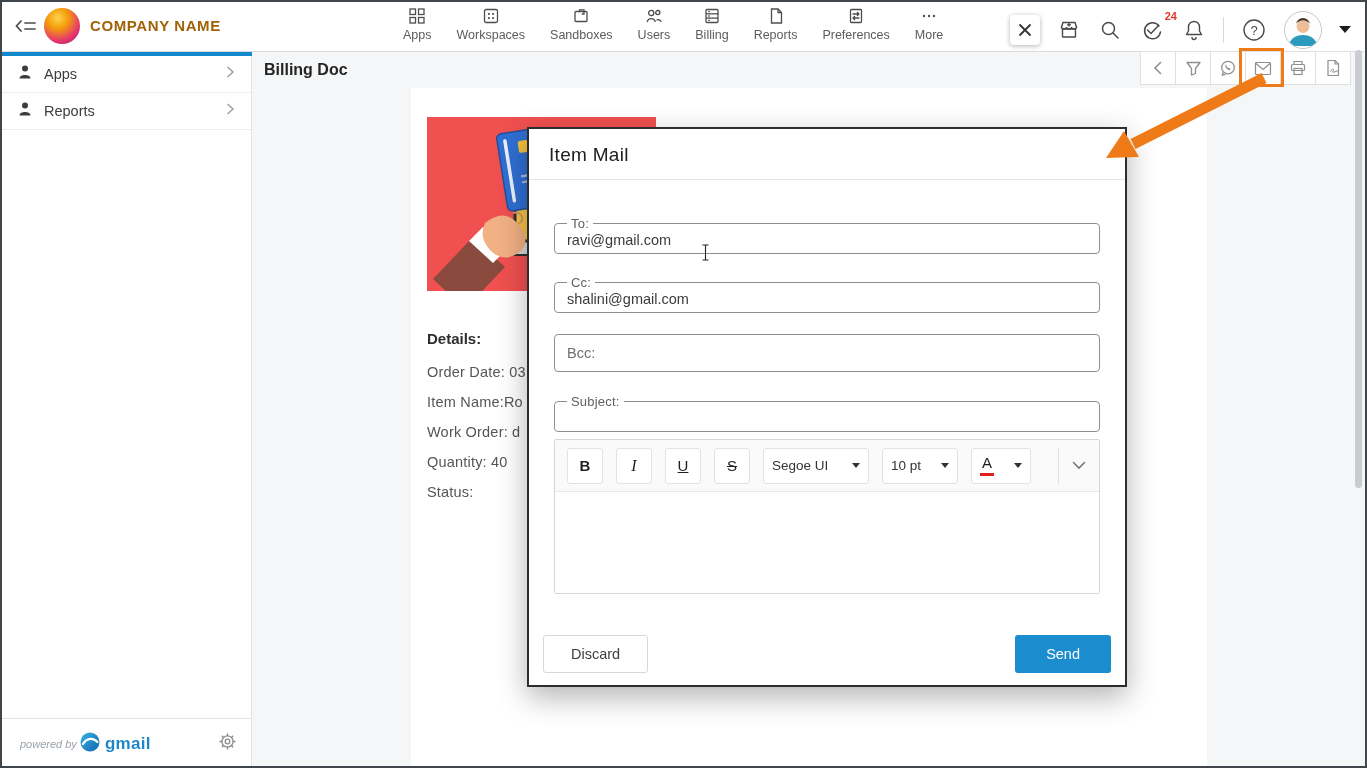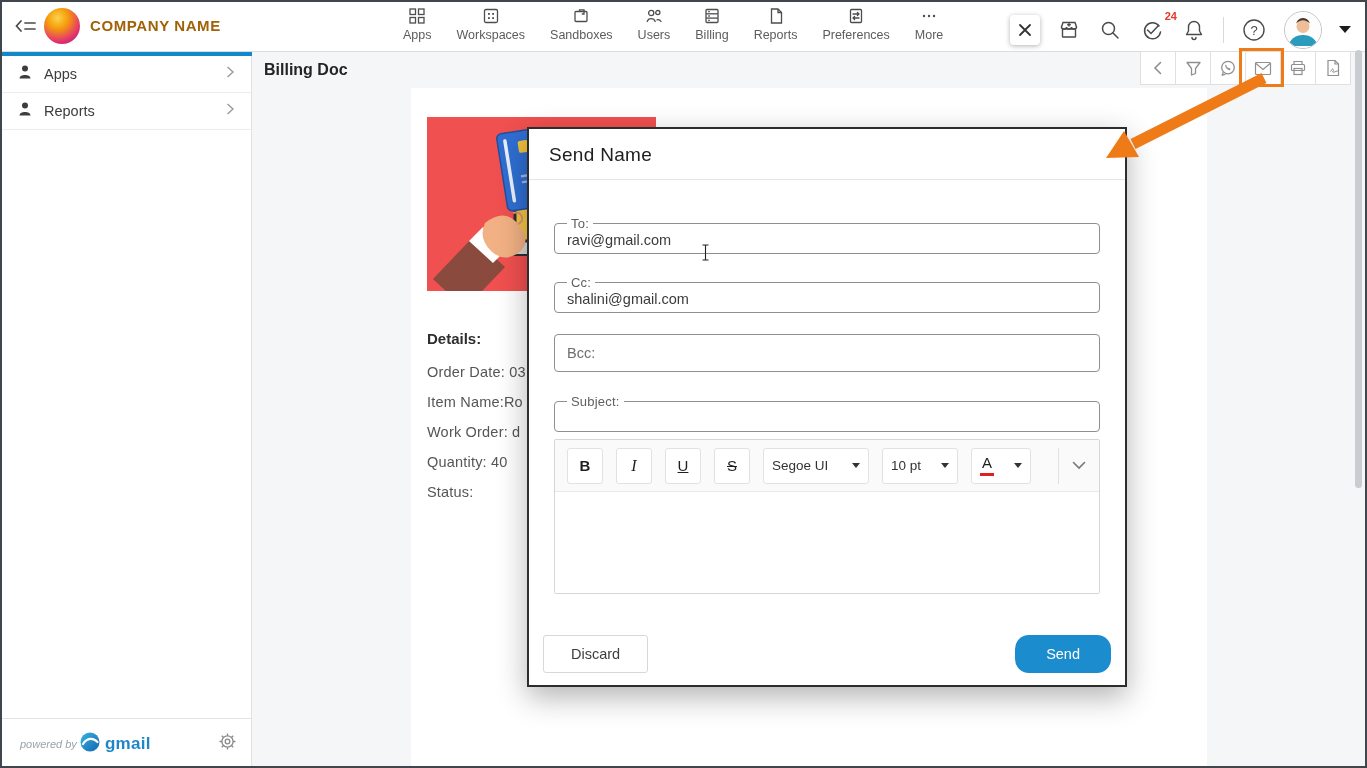--- a/index.html
+++ b/index.html
@@ -71,21 +71,21 @@
   .ed-btn.s { text-decoration:line-through; }
   .ed-dd { gap:20px; font-size:13.5px; color:#333; }
   .caret-sm { width:0; height:0; border-left:4px solid transparent; border-right:4px solid transparent; border-top:5px solid #333; }
   .color-a { position:relative; font-size:15px; color:#1f1f1f; padding:0 2px 3px; border-bottom:3px solid #e02020; line-height:1; }
   .ed-spacer { flex:1; }
   .ed-vdiv { width:1px; height:36px; background:#e0e0e0; }
   .ed-expand { width:40px; height:36px; display:flex; align-items:center; justify-content:center; cursor:pointer; }
   .ed-content { height:101px; background:#fff; cursor:text; }
   .modal-foot { position:absolute; left:14px; right:14px; bottom:12px; display:flex; justify-content:space-between; align-items:center; }
   .btn-discard { background:#fff; border:1px solid #d8d8d8; border-radius:3px; color:#3e3e3e; font-size:14.5px; padding:10px 27px; cursor:pointer; font-family:"Liberation Sans",sans-serif; }
-  .btn-send { border:none; border-radius:14px; color:#fff; font-size:14.5px; padding:11px 31px; cursor:pointer; font-family:"Liberation Sans",sans-serif; }
+  .btn-send { border:none; border-radius:3px; color:#fff; font-size:14.5px; padding:11px 31px; cursor:pointer; font-family:"Liberation Sans",sans-serif; }
   .ibeam { position:absolute; left:146px; top:13px; }
 </style>
 </head>
 <body>
 
 <div class="frame">
 
   <div class="topbar">
     <div class="collapse-btn">
       <svg width="24" height="22" viewBox="0 0 24 22" fill="none" stroke="#4a4a4a" stroke-width="1.7" stroke-linecap="round">
@@ -353,21 +353,21 @@
     <div class="hd">Details:</div>
     <div class="ln">Order Date: 03</div>
     <div class="ln">Item Name:Ro</div>
     <div class="ln">Work Order: d</div>
     <div class="ln">Quantity: 40</div>
     <div class="ln">Status:</div>
   </div>
 
   <div class="modal">
     <div class="modal-head">
-      <span class="modal-title">Send Name</span>
+      <span class="modal-title">Item Mail</span>
     </div>
     <div class="modal-body">
 
       <fieldset class="field" style="position:relative;">
         <legend>To:</legend>
         <input type="text" value="ravi@gmail.com" style="">
         <span class="ibeam">
           <svg width="9" height="17" viewBox="0 0 9 17" stroke="#222" stroke-width="1.1">
               <path d="M1.5 1 H7.5 M4.5 1 V16 M1.5 16 H7.5"></path>
             </svg>

